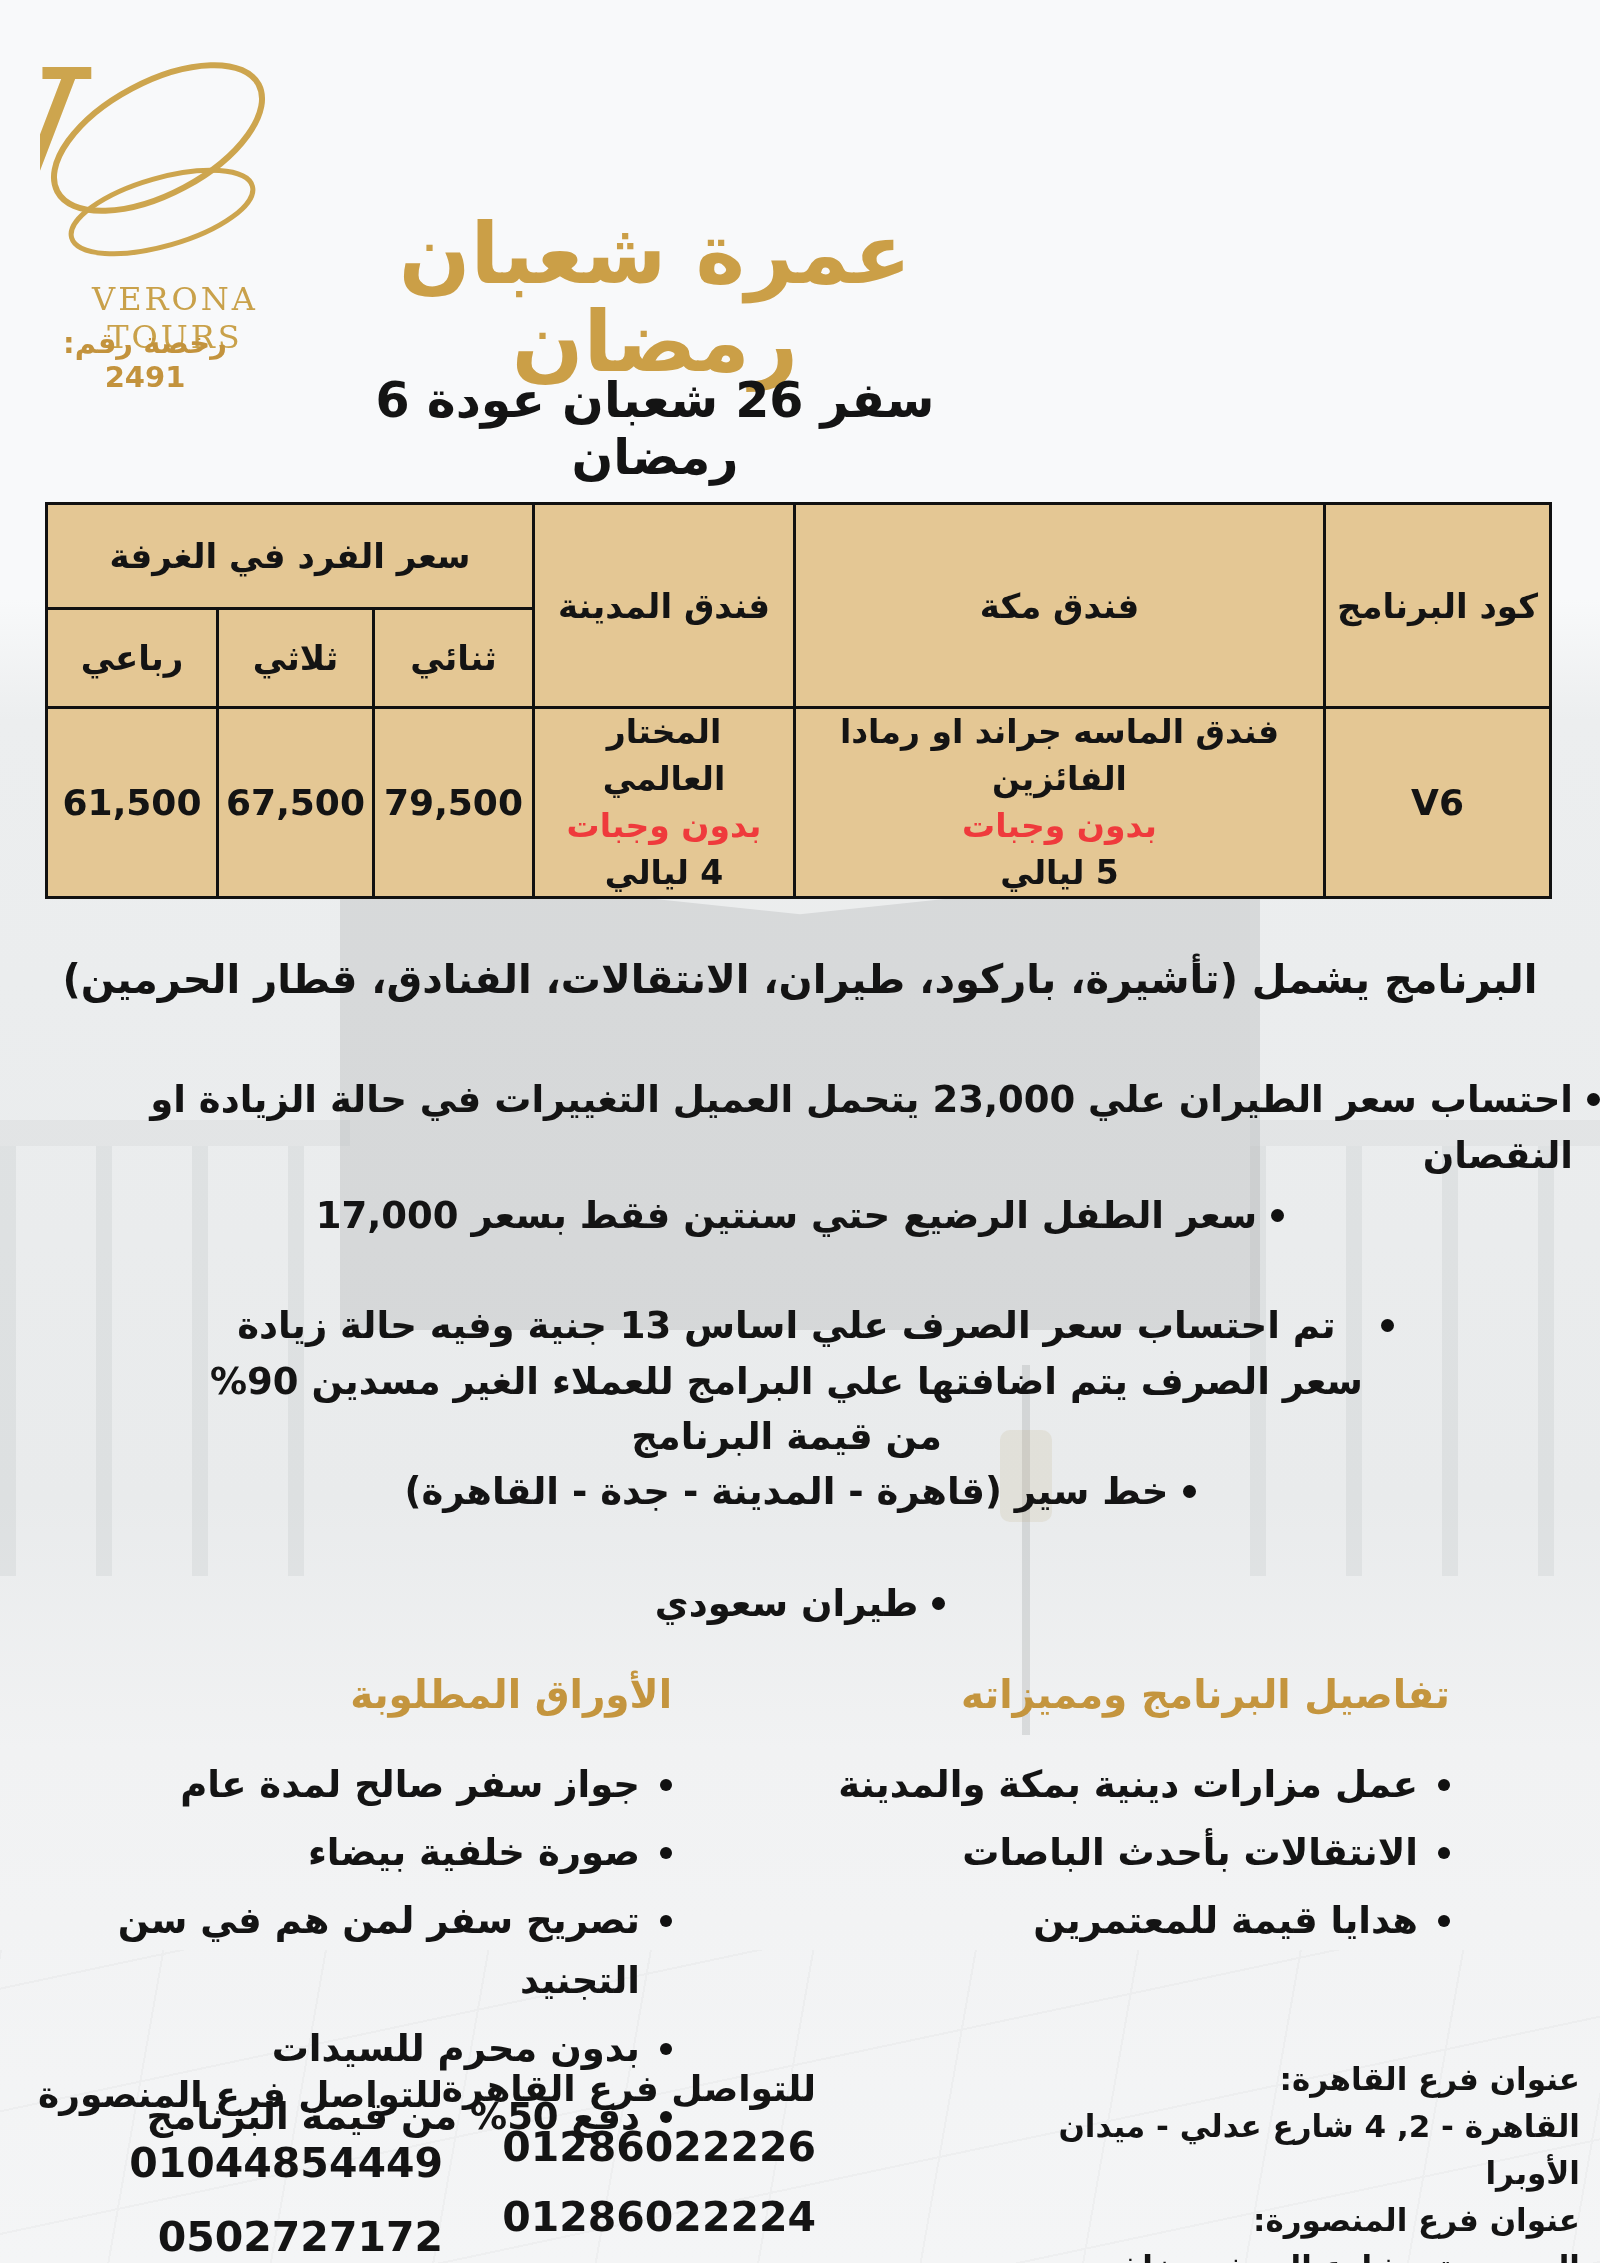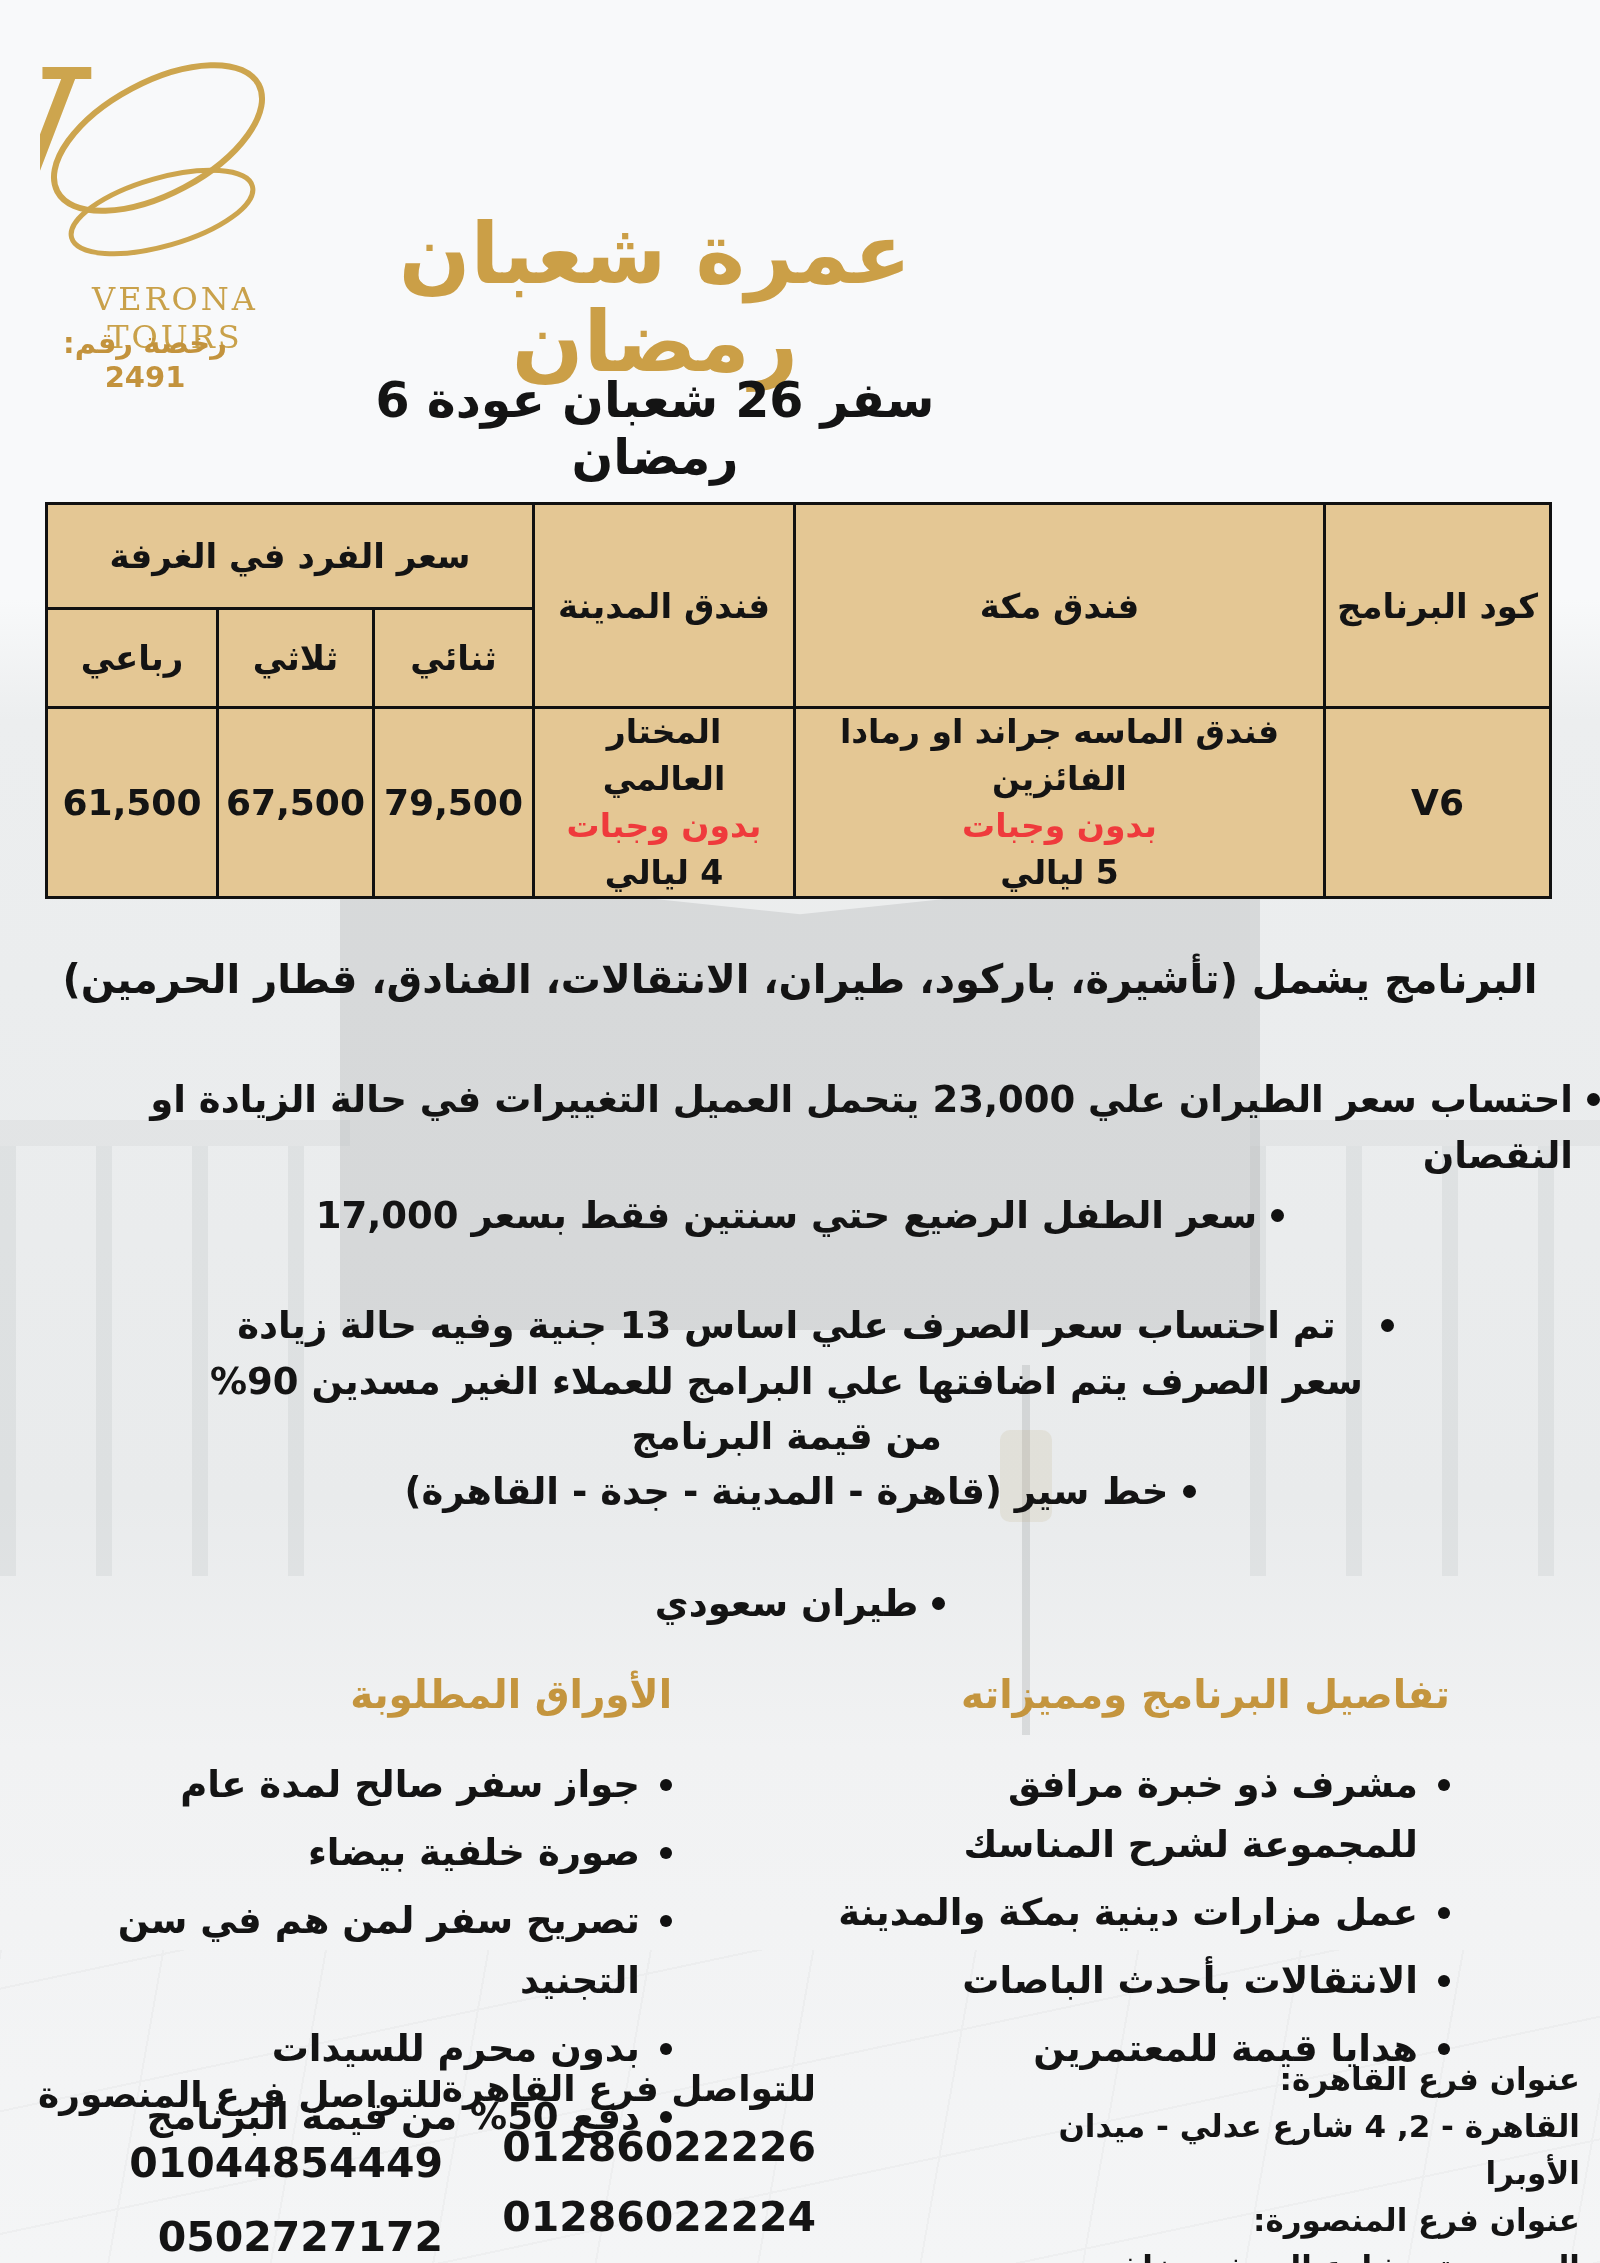--- a/index.html
+++ b/index.html
@@ -165,24 +165,20 @@
   <div class="layer note n4">
     <span class="dot"></span>
     <span class="note-text">طيران سعودي</span>
   </div>
 
   <section class="layer details">
     <h3 class="section-title">تفاصيل البرنامج ومميزاته</h3>
     <ul class="blist">
       <li>
         <span class="dot"></span>
-        <span class="w-limit">مشرف ذو خبرة مرافق للمجموعة لشرح المناسك</span>
-      </li>
-      <li>
-        <span class="dot"></span>
         <span>عمل مزارات دينية بمكة والمدينة</span>
       </li>
       <li>
         <span class="dot"></span>
         <span>الانتقالات بأحدث الباصات</span>
       </li>
       <li>
         <span class="dot"></span>
         <span>هدايا قيمة للمعتمرين</span>
       </li>

